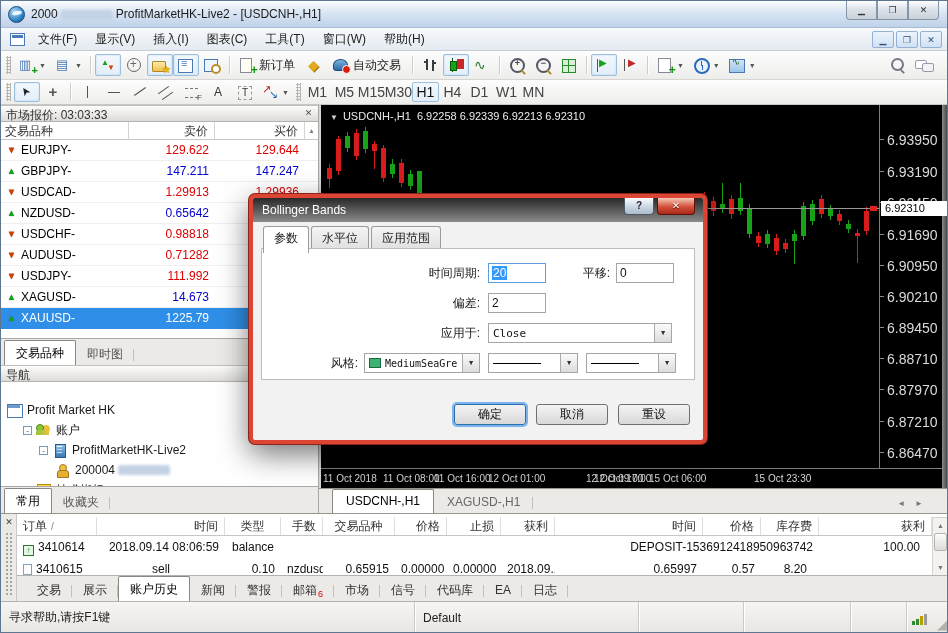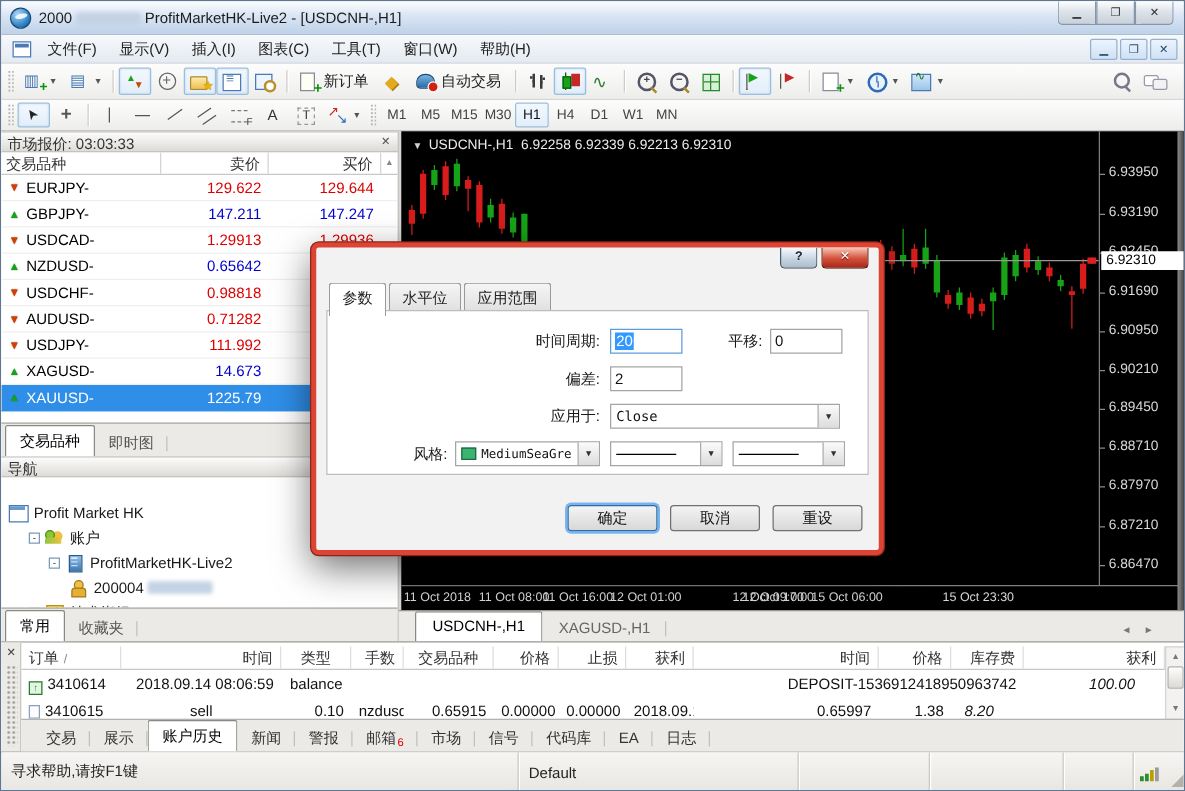--- a/index.html
+++ b/index.html
@@ -1,18 +1,18 @@
 <!DOCTYPE html>
 <html><head>
 <meta charset="utf-8">
 <style>
 *{box-sizing:border-box;margin:0;padding:0;}
 html,body{background:#9aa8b8;}
 body{font-family:"Liberation Sans","DejaVu Sans",sans-serif;font-size:12px;}
-.app{position:relative;width:948px;height:633px;background:#ffffff;border:1px solid #5f7690;overflow:hidden;}
+.app{position:relative;width:948px;height:633px;background:#0ea5e9;border:1px solid #5f7690;overflow:hidden;}
 
 
 .titlebar{position:absolute;left:0;top:0;width:100%;height:27px;background:linear-gradient(#fbfdfe,#d9e5f4 45%,#bfd2e9);border-bottom:1px solid #a9bdd5;display:flex;align-items:center;padding:0 7px;}
 .logo{width:17px;height:17px;border-radius:50%;background:radial-gradient(circle at 35% 30%,#aed8f8,#2d7fc4 65%,#14507e);border:1px solid #1a4a74;position:relative;flex:none;}
 .logo::after{content:"";position:absolute;left:3px;top:4px;width:10px;height:4px;background:#fff;border-radius:50%;opacity:.85;transform:rotate(-12deg);}
 .title-text{margin-left:6px;color:#1c1c1c;white-space:nowrap;}
 .redact{display:inline-block;width:52px;height:10px;background:#c3d2e4;border-radius:2px;margin:0 3px;filter:blur(1.5px);vertical-align:middle;}
 .win-btns{position:absolute;right:8px;top:0;display:flex;}
 .win-btn{width:31px;height:19px;border:1px solid #8795a8;border-top:none;background:linear-gradient(#fefefe,#dde3ea 45%,#c9d1da);color:#333;font-size:9px;display:flex;align-items:center;justify-content:center;}
 .win-btn:first-child{border-radius:0 0 0 4px;}
@@ -31,21 +31,21 @@
 .tb1{top:50px;height:29px;border-bottom:1px solid #d7d5d1;}
 .tb2{top:79px;height:25px;border-bottom:1px solid #c9c7c3;}
 .tb-grip{width:5px;height:18px;margin:0 3px;background-image:radial-gradient(#b8b5b0 1px,transparent 1.1px);background-size:3px 3px;flex:none;}
 .tb-btn{height:22px;min-width:25px;display:flex;align-items:center;justify-content:center;padding:0 3px;border:1px solid transparent;border-radius:2px;color:#222;flex:none;}
 .tb2 .tb-btn{height:20px;}
 .tb-btn.pressed{border-color:#9cbedd;background:linear-gradient(#f3f8fd,#e2eefa);box-shadow:inset 0 0 2px #bcd6ec;}
 .tb-label{margin:0 3px 0 3px;white-space:nowrap;}
 .tb-dd{font-size:7px;color:#555;margin-left:3px;}
 .tb-sep{width:1px;height:18px;background:#cfcdc9;box-shadow:1px 0 0 #fff;margin:0 4px;flex:none;}
 .tb-right{margin-left:auto;display:flex;align-items:center;margin-right:10px;}
-.period-btn{width:27px;height:20px;display:flex;align-items:center;justify-content:center;border:1px solid transparent;border-radius:2px;color:#444;font-size:11px;flex:none;}
+.period-btn{width:27px;height:20px;display:flex;align-items:center;justify-content:center;border:1px solid transparent;border-radius:2px;color:#444;font-size:14px;flex:none;}
 .period-btn.active{border-color:#9cbedd;background:linear-gradient(#f3f8fd,#e2eefa);color:#111;}
 
 
 .ico{position:relative;width:18px;height:16px;flex:none;}
 .ico::before,.ico::after{position:absolute;}
 .ico-newchart::before{content:"▥";left:1px;top:0;font-size:13px;line-height:16px;color:#4a7ab5;}
 .ico-newchart::after{content:"+";right:-2px;bottom:-3px;color:#089408;font-weight:bold;font-size:11px;}
 .ico-profiles::before{content:"▤";left:2px;top:0;font-size:13px;line-height:16px;color:#4a7ab5;}
 .ico-marketwatch::before{content:"▲";color:#17a317;font-size:8px;left:2px;top:1px;}
 .ico-marketwatch::after{content:"▼";color:#cc4400;font-size:8px;right:2px;b ottom:1px;bottom:1px;}
@@ -140,21 +140,21 @@
 .nico-account::after{left:2px;top:6px;width:10px;height:6px;background:#e8b030;border:1px solid #a07820;border-radius:3px 3px 0 0;}
 .nico-indicators::before{content:"ƒ";left:1px;top:0;width:12px;height:12px;background:#ffd84a;border:1px solid #b89010;font-size:10px;line-height:12px;text-align:center;color:#5a4a00;font-style:italic;}
 .nav-scroll{position:absolute;right:4px;bottom:2px;font-size:7px;color:#888;}
 .vsplit{position:absolute;left:318px;top:104px;width:2px;height:408px;background:#d9d7d3;}
 
 
 .chart{position:absolute;left:320px;top:104px;width:628px;height:383px;background:#000;}
 .plot{position:absolute;left:0;top:0;width:558px;height:363px;overflow:hidden;}
 .axis-sep{position:absolute;left:558px;top:0;width:1px;height:363px;background:#7e7e7e;}
 .axis-right{position:absolute;left:559px;top:0;width:69px;height:363px;overflow:hidden;}
-.axis-label{position:absolute;left:7px;color:#dadada;font-size:11px;white-space:nowrap;}
+.axis-label{position:absolute;left:7px;color:#dadada;font-size:14px;white-space:nowrap;}
 .axis-label::before{content:"";position:absolute;left:-8px;top:7px;width:5px;height:1px;background:#8a8a8a;}
 .time-axis{position:absolute;left:0;top:363px;width:628px;height:20px;border-top:1px solid #7e7e7e;overflow:hidden;}
 .time-label{position:absolute;top:4px;color:#d6d6d6;font-size:10px;white-space:nowrap;}
 .legend{position:absolute;left:9px;top:5px;color:#ececec;font-size:11px;z-index:3;white-space:nowrap;}
 .legend .dd{font-size:8px;margin-right:5px;color:#cfcfcf;}
 .candle-wick{position:absolute;width:1px;}
 .candle-body{position:absolute;width:5px;}
 .cup{background:#17a317;}
 .cdown{background:#d81c1c;}
 .price-line{position:absolute;left:0;width:558px;height:1px;background:#989898;z-index:1;}
@@ -174,21 +174,21 @@
 .terminal{position:absolute;left:0;top:512px;width:948px;height:88px;background:#fff;border-top:1px solid #98968f;}
 .term-strip{position:absolute;left:0;top:0;width:16px;height:100%;background:#eceae6;border-right:1px solid #cac8c4;}
 .term-close{position:absolute;left:2px;top:2px;width:12px;height:12px;font-size:9px;color:#444;text-align:center;line-height:12px;}
 .term-grip{position:absolute;left:4px;top:18px;bottom:4px;width:9px;background-image:radial-gradient(#a8a5a0 1px,transparent 1.2px);background-size:4px 4px;}
 .term-table{position:absolute;left:16px;top:3px;right:17px;overflow:hidden;height:59px;}
 .term-row{display:grid;grid-template-columns:80px 128px 56px 42px 72px 52px 54px 54px 148px 58px 58px 1fr;height:22px;line-height:22px;color:#111;}
 .term-hrow{height:19px;line-height:19px;color:#333;border-bottom:1px solid #c6c6c6;}
 .term-hrow .tcell{border-right:1px solid #dedede;}
 .tcell{overflow:hidden;white-space:nowrap;padding:0 6px;}
 .al-l{text-align:left;}.al-r{text-align:right;}.al-c{text-align:center;}
-.tcell.profit{padding-right:24px;font-style:italic;}
+.tcell.profit{padding-right:12px;}
 .sort-mark{color:#888;margin-left:4px;font-size:10px;}
 .oico{display:inline-block;position:relative;top:2px;margin-right:4px;}
 .oico-balance{width:11px;height:11px;background:#e4f4e4;border:1px solid #2a7a2a;color:#1e8e1e;font-size:8px;line-height:10px;text-align:center;}
 .oico-order{width:9px;height:11px;background:#fdfdff;border:1px solid #8aa0b8;}
 .term-scroll{position:absolute;right:0;top:3px;width:17px;height:59px;background:#f3f2f0;border:1px solid #d5d3cf;}
 .ts-btn{height:15px;text-align:center;font-size:7px;color:#777;line-height:15px;}
 .ts-thumb{margin:0 1px;height:18px;background:linear-gradient(#fdfdfd,#dcdad6);border:1px solid #b5b3af;border-radius:2px;}
 .term-tabs{position:absolute;left:16px;right:0;bottom:0;height:26px;background:#eceae6;border-top:1px solid #b5b3af;display:flex;align-items:flex-end;padding-left:9px;z-index:4;}
 .ttab{height:20px;line-height:19px;padding:0 11px;color:#333;position:relative;white-space:nowrap;}
 .ttab::after{content:"";position:absolute;right:0;top:4px;bottom:4px;width:1px;background:#c2c0bc;}
@@ -687,21 +687,21 @@
           <div class="term-row">
             <div class="tcell al-l"><span class="oico oico-order"></span><span>3410615</span></div>
             <div class="tcell al-c">sell</div>
             <div class="tcell al-r">0.10</div>
             <div class="tcell al-c">nzdusd</div>
             <div class="tcell al-r">0.65915</div>
             <div class="tcell al-r">0.00000</div>
             <div class="tcell al-r">0.00000</div>
             <div class="tcell al-r">2018.09.18 05:55:41</div>
             <div class="tcell al-r">0.65997</div>
-            <div class="tcell al-r">1.38</div>
+            <div class="tcell al-r">0.57</div>
             <div class="tcell al-r profit">8.20</div>
           </div>
         </div>
     </div>
     <div class="term-scroll">
       <div class="ts-btn">▲</div>
       <div class="ts-thumb"></div>
       <div class="ts-btn" style="position:absolute;bottom:0;left:0;right:0;">▼</div>
     </div>
     <div class="term-tabs" id="term-tabs">
@@ -729,20 +729,23 @@
     <div class="conn">
         <span class="b1"></span>
         <span class="b2"></span>
         <span class="b3"></span>
         <span class="b4"></span>
       </div>
     <div class="grip">◢</div>
   </div>
 
   <div class="dialog">
+    <div class="dlg-title">
+      <span>Bollinger Bands</span>
+    </div>
     <div class="dlg-title-btns">
       <div class="dlg-help">?</div>
       <div class="dlg-close">✕</div>
     </div>
     <div class="dlg-tabs" id="dlg-tabs">
         <div class="dtab active">参数</div>
         <div class="dtab">水平位</div>
         <div class="dtab">应用范围</div>
       </div>
     <div class="dlg-page">

